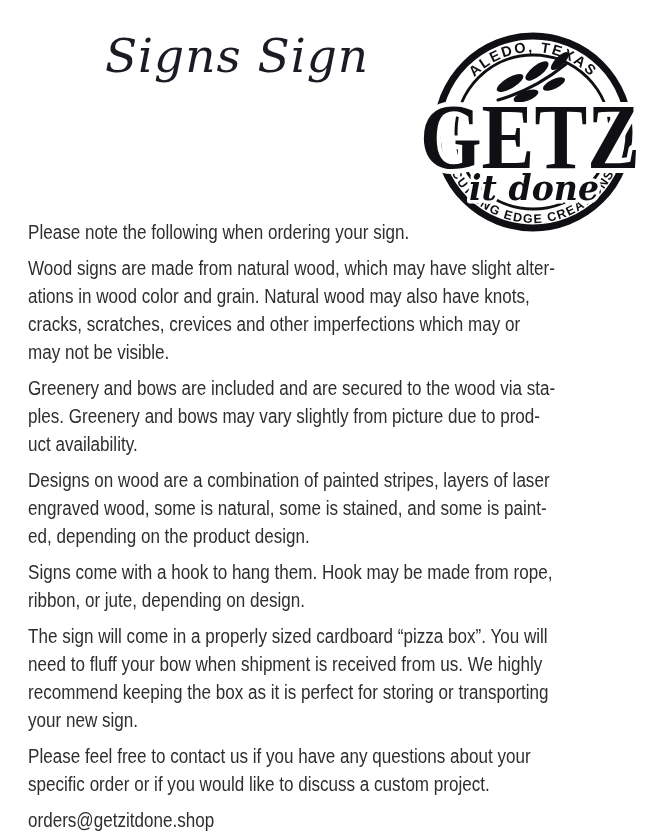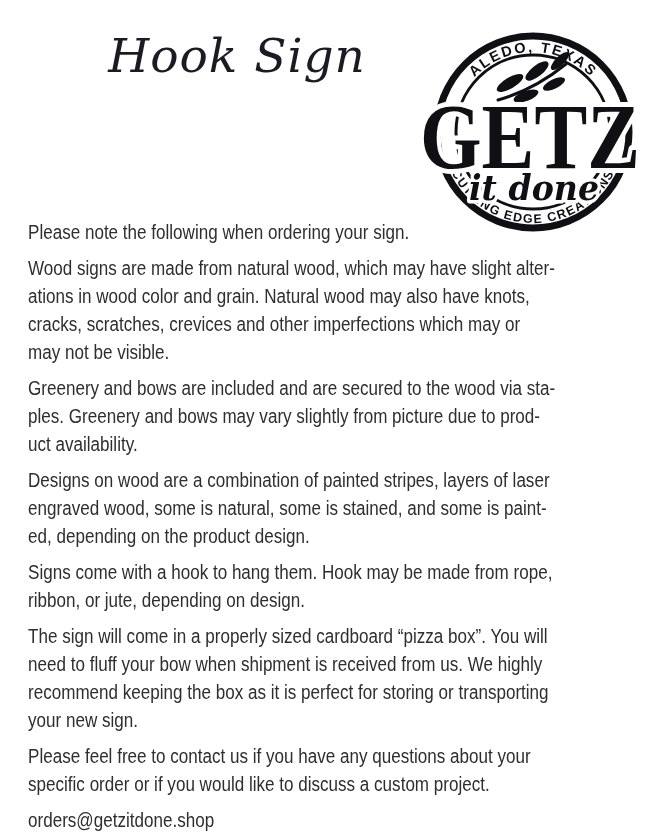--- a/index.html
+++ b/index.html
@@ -65,21 +65,21 @@
   .para { white-space: pre-line; margin: 0 0 8px 0; }
 </style>
 </head>
 <body>
 
 <div class="page">
 
   <header class="header">
 
     <div class="title">
-      <div>Hook Sign</div>
+      <div>Signs Sign</div>
     </div>
 
     <svg class="logo" viewBox="0 0 242 232" aria-hidden="true">
 
       <circle class="ring" cx="119" cy="120" r="96" stroke-width="7"></circle>
       <circle class="ring" cx="119" cy="120" r="77" stroke-width="3"></circle>
 
       <g>
         <path class="stem" d="M 84 88 Q 120 78 152 52"></path>
         <ellipse class="leaf" cx="96" cy="71" rx="15" ry="5.5" transform="rotate(-30 96 71)"></ellipse>

